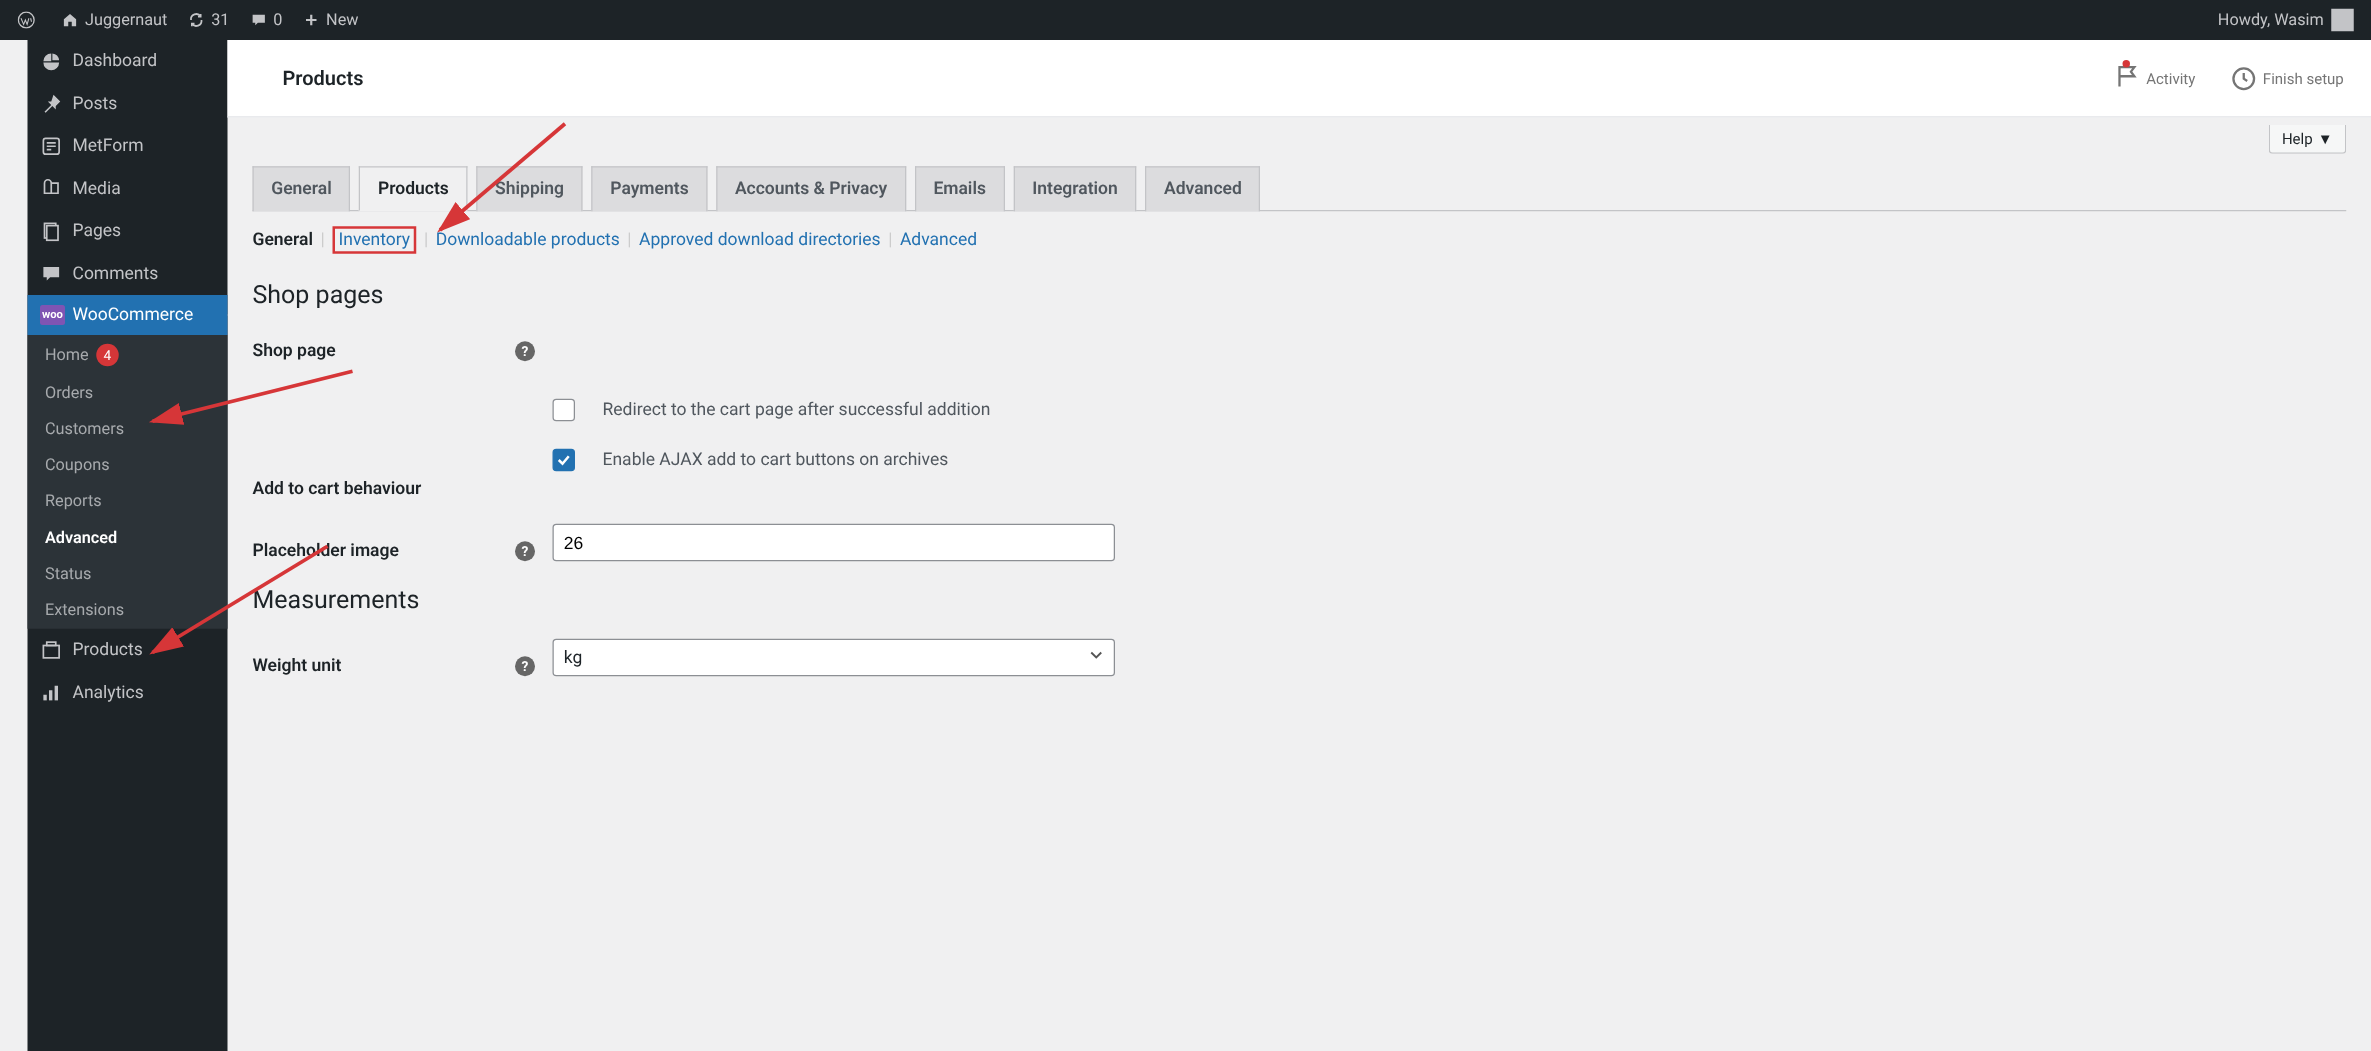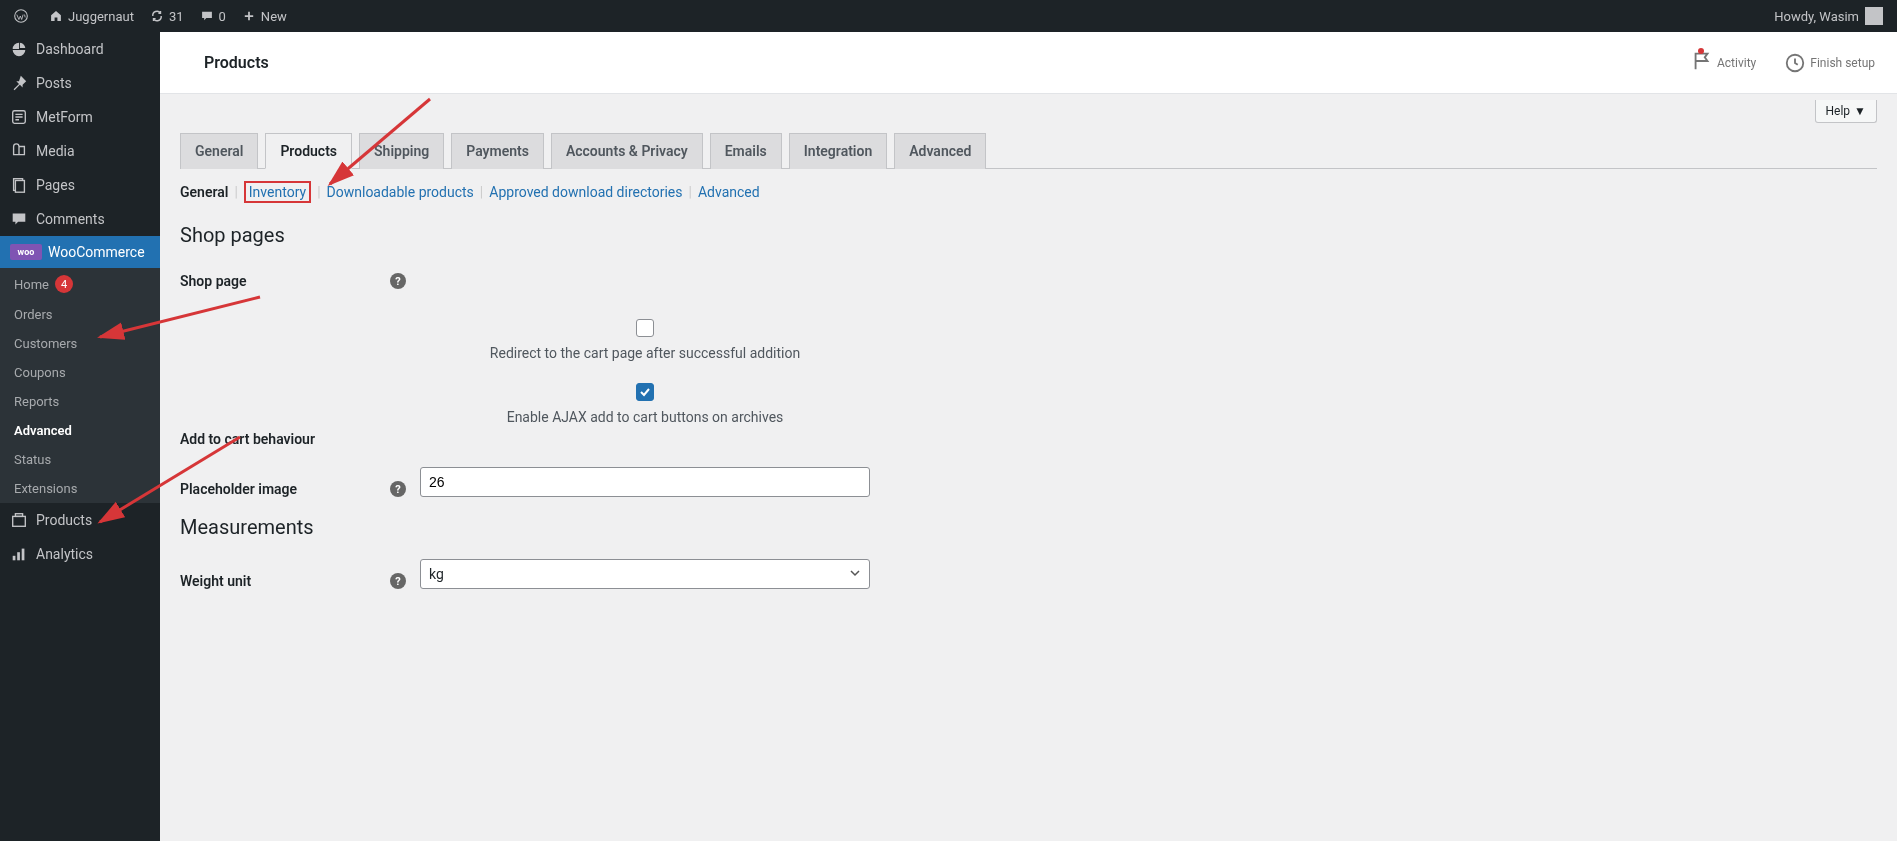--- a/index.html
+++ b/index.html
@@ -7,27 +7,27 @@
 
 
 .adminbar { display: flex; align-items: center; justify-content: space-between; height: 32px; background: #1d2327; color: #ccc; padding: 0 6px; }
 .adminbar-left { display: flex; align-items: flex-start; height: 100%; }
 .adminbar-item { display: flex; align-items: center; height: 100%; padding: 0 8px; color: #c3c4c7; cursor: pointer; font-size: 13px; }
 .adminbar-icon { width: 14px; height: 14px; margin-right: 5px; fill: currentColor; }
 .adminbar-right { display: flex; align-items: flex-start; height: 100%; }
 .avatar-sq { width: 18px; height: 18px; background: #c3c4c7; margin-left: 6px; }
 
 
-.adminwrap { display: flex; min-height: calc(100vh - 32px); }
+.adminwrap { display: flex; min-height: calc(100vh - 32px); padding-left: 22px; }
 .adminmenu { width: 160px; background: #1d2327; color: #c3c4c7; font-size: 14px; }
 .menu-item { display: flex; align-items: center; padding: 8px 10px; cursor: pointer; color: #c3c4c7; }
 .menu-item.current { background: #2271b1; color: #fff; position: relative; }
 .menu-item.current::after { content: ''; position: absolute; right: -8px; top: 50%; transform: translateY(-50%); border: 8px solid transparent; border-right-color: #f0f0f1; }
 .menu-icon { width: 18px; height: 18px; margin-right: 8px; fill: currentColor; display: inline-flex; align-items: center; justify-content: center; }
-.woo-badge { width: 32px; height: 16px; background: #7f54b3; color: #fff; font-size: 9px; font-weight: bold; display: inline-flex; align-items: center; justify-content: center; border-radius: 2px; margin-right: 6px; }
+.woo-badge { width: 20px; height: 16px; background: #7f54b3; color: #fff; font-size: 9px; font-weight: bold; display: inline-flex; align-items: center; justify-content: center; border-radius: 2px; margin-right: 6px; }
 .submenu { background: #2c3338; font-size: 13px; }
 .submenu-item { padding: 7px 10px 7px 14px; cursor: pointer; color: #a7aaad; display: flex; align-items: center; }
 .submenu-item.current { color: #fff; font-weight: 600; }
 .count-badge { display: inline-flex; min-width: 18px; height: 18px; background: #d63638; color: #fff; border-radius: 9px; align-items: center; justify-content: center; font-size: 11px; margin-left: 6px; padding: 0 5px; }
 
 
 .content { flex: 1; display: flex; flex-direction: column; }
 .wc-header { background: #fff; padding: 18px 22px; display: flex; align-items: center; justify-content: space-between; border-bottom: 1px solid #e2e4e7; }
 .wc-header h1 { font-size: 16px; font-weight: 600; margin-left: 22px; }
 .wc-header-icons { display: flex; gap: 28px; }
@@ -56,21 +56,21 @@
 .form-label { width: 240px; font-size: 14px; font-weight: 600; color: #1d2327; padding-top: 6px; display: flex; align-items: center; gap: 8px; }
 .help-q { width: 16px; height: 16px; border-radius: 50%; background: #666; color: #fff; display: inline-flex; align-items: center; justify-content: center; font-size: 11px; font-weight: bold; cursor: help; margin-left: auto; margin-right: 14px; }
 .form-field { flex: 1; max-width: 450px; }
 
 .select2 { display: flex; align-items: center; justify-content: space-between; border: 1px solid #8c8f94; background: #fff; padding: 6px 8px; border-radius: 3px; width: 100%; font-size: 14px; }
 .select2-right { display: flex; align-items: center; gap: 10px; color: #666; }
 
 .desc { font-size: 14px; color: #50575e; margin-top: 8px; }
 .desc a { color: #2271b1; text-decoration: underline; }
 
-.checkbox-row { display: flex; align-items: center; gap: 8px; font-size: 14px; color: #50575e; margin-bottom: 22px; flex-direction: column; }
+.checkbox-row { display: flex; align-items: center; gap: 22px; font-size: 14px; color: #50575e; margin-bottom: 22px; }
 .chk { width: 18px; height: 18px; border: 1px solid #8c8f94; border-radius: 3px; background: #fff; display: inline-flex; align-items: center; justify-content: center; cursor: pointer; }
 .chk.checked { background: #2271b1; border-color: #2271b1; }
 .chk.checked svg { width: 12px; height: 12px; fill: #fff; }
 
 .text-input { width: 100%; border: 1px solid #8c8f94; background: #fff; padding: 6px 8px; border-radius: 3px; font-size: 14px; }
 
 
 .arrow-overlay { position: absolute; pointer-events: none; }
 </style>
 </head>

